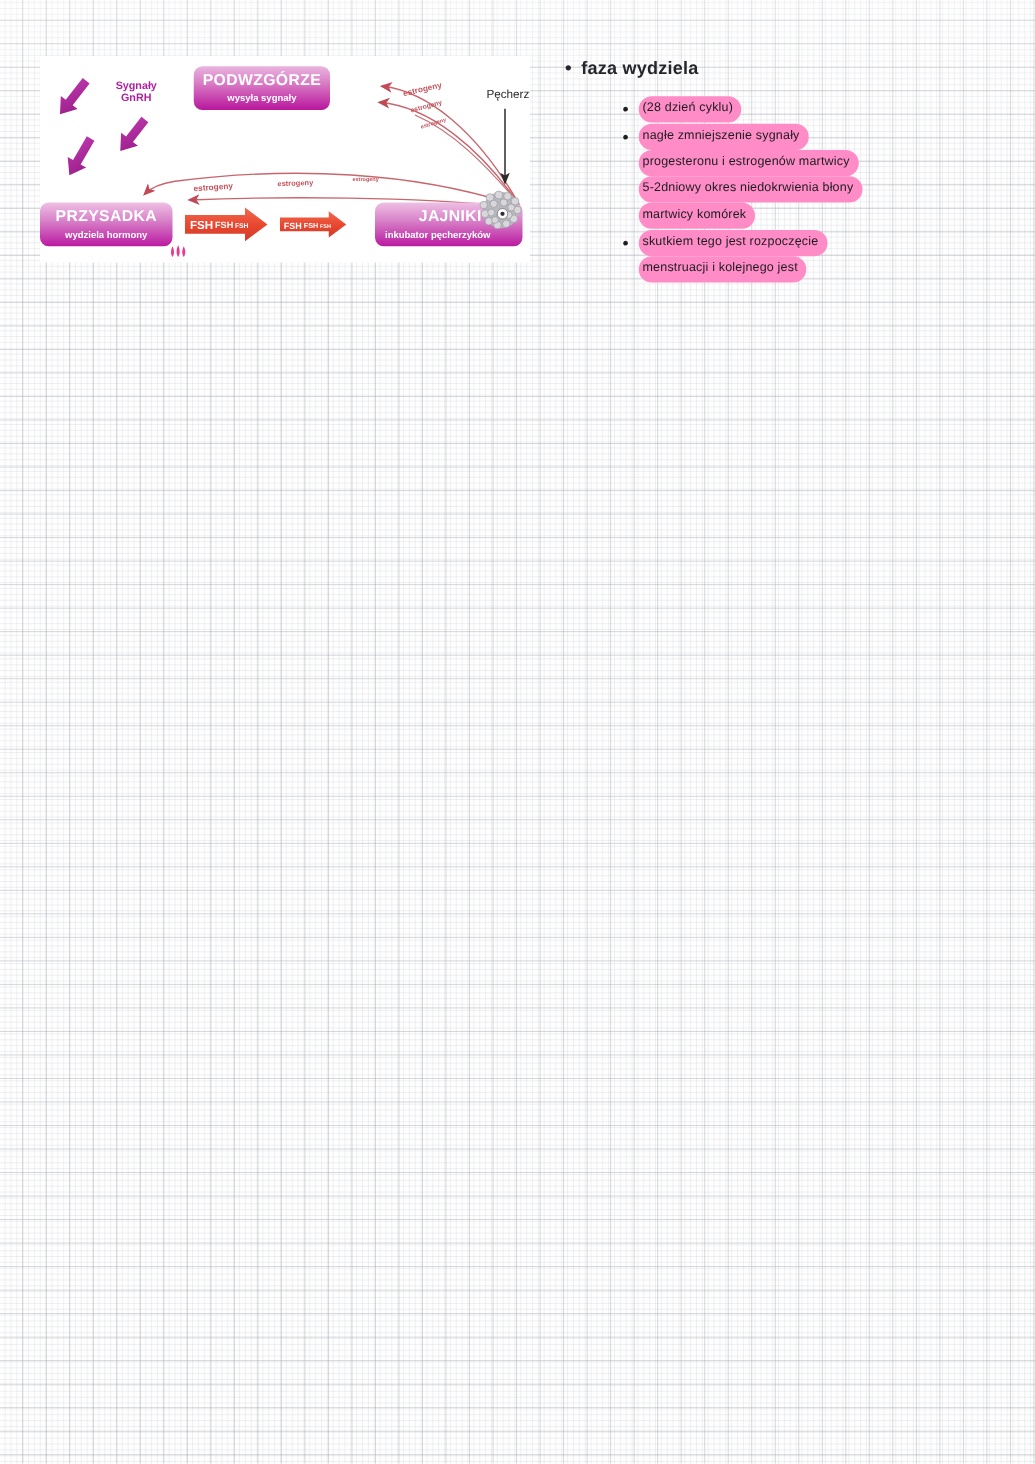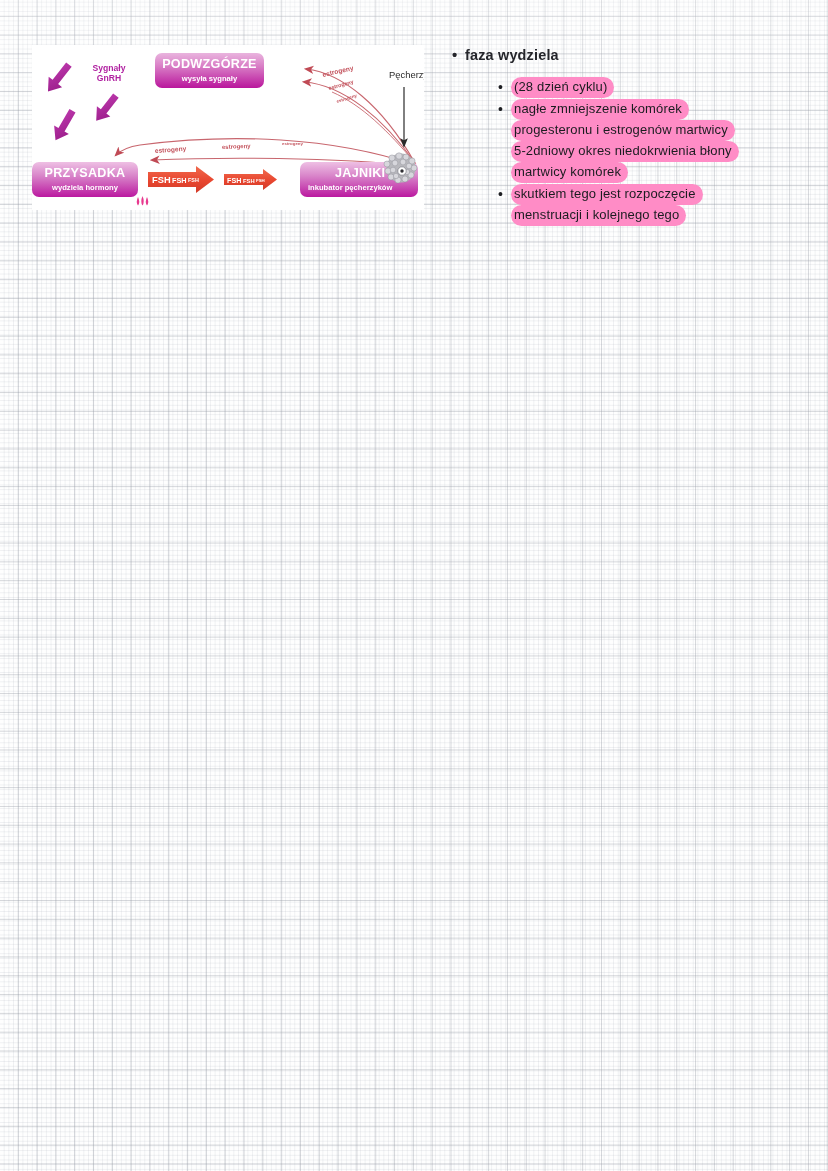--- a/index.html
+++ b/index.html
@@ -75,21 +75,21 @@
     width:13px;flex:0 0 13px;
     font-size:14px;line-height:20.5px;
     color:#1d1e22;
   }
   .sub-item .lines{flex:1;}
   .hl-line{
     display:block;
     width:fit-content;
     background:#ff8cc6;
     color:#1b1c20;
-    font-size:13px;
+    font-size:10px;
     line-height:20.5px;
     padding:0px 7px 0px 3px;
     border-radius:11px;
     letter-spacing:0.15px;
     margin-bottom:0.5px;
   }
 </style>
 </head>
 <body>
 
@@ -248,29 +248,29 @@
     <div class="sub-item">
       <span class="dot">•</span>
       <span class="lines">
         <span class="hl-line">(28 dzień cyklu)</span>
       </span>
     </div>
 
     <div class="sub-item">
       <span class="dot">•</span>
       <span class="lines">
-        <span class="hl-line">nagłe zmniejszenie komórek</span>
+        <span class="hl-line">nagłe zmniejszenie sygnały</span>
         <span class="hl-line">progesteronu i estrogenów martwicy</span>
         <span class="hl-line">5-2dniowy okres niedokrwienia błony</span>
         <span class="hl-line">martwicy komórek</span>
       </span>
     </div>
 
     <div class="sub-item">
       <span class="dot">•</span>
       <span class="lines">
         <span class="hl-line">skutkiem tego jest rozpoczęcie</span>
-        <span class="hl-line">menstruacji i kolejnego tego</span>
+        <span class="hl-line">menstruacji i kolejnego jest</span>
       </span>
     </div>
 
   </div>
 </div>
 
 </body></html>

